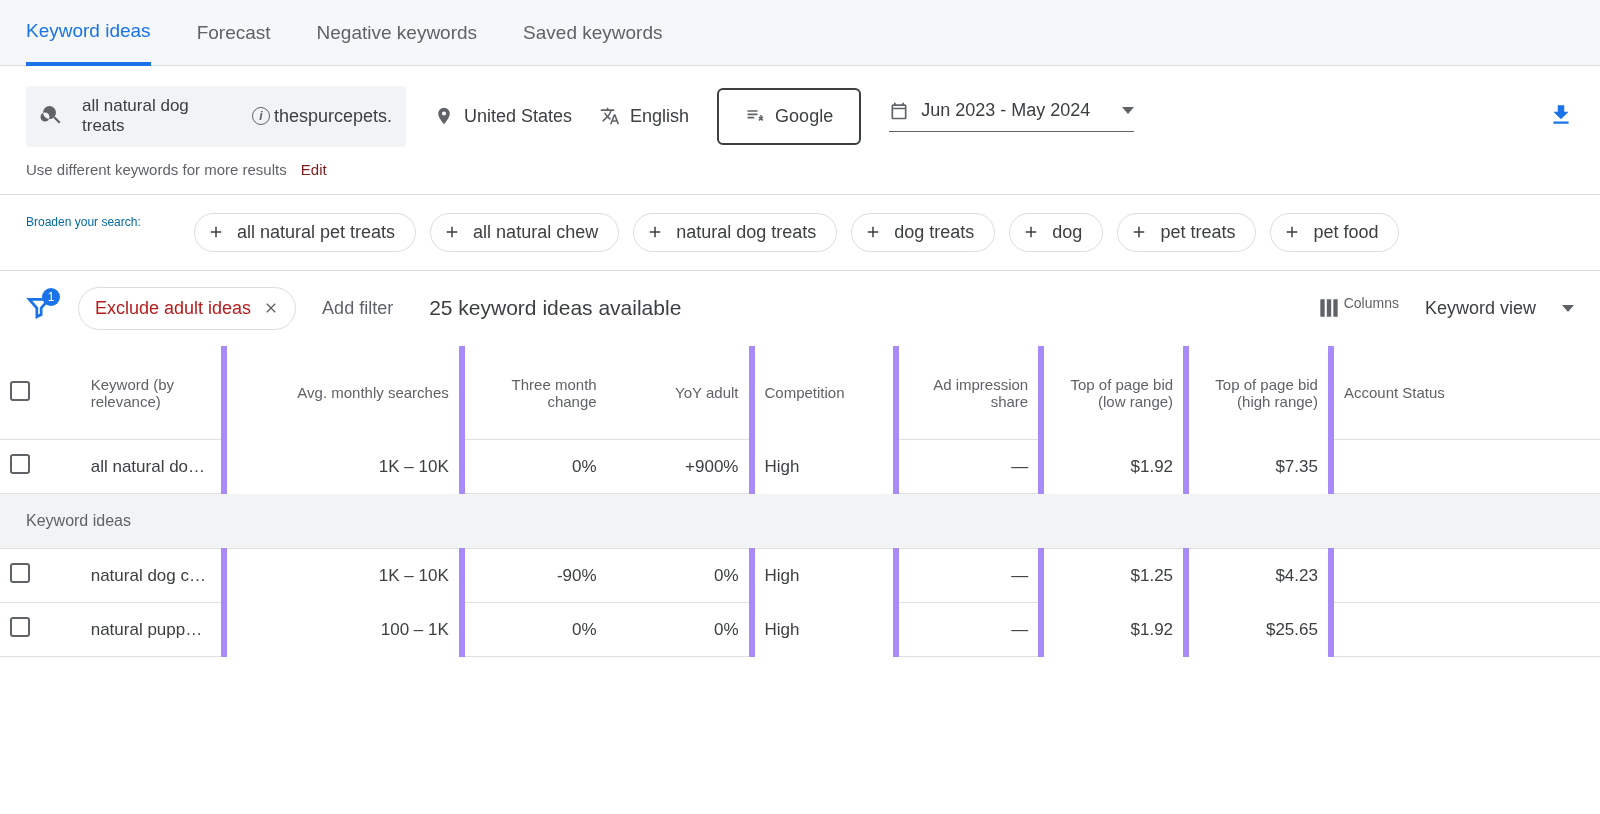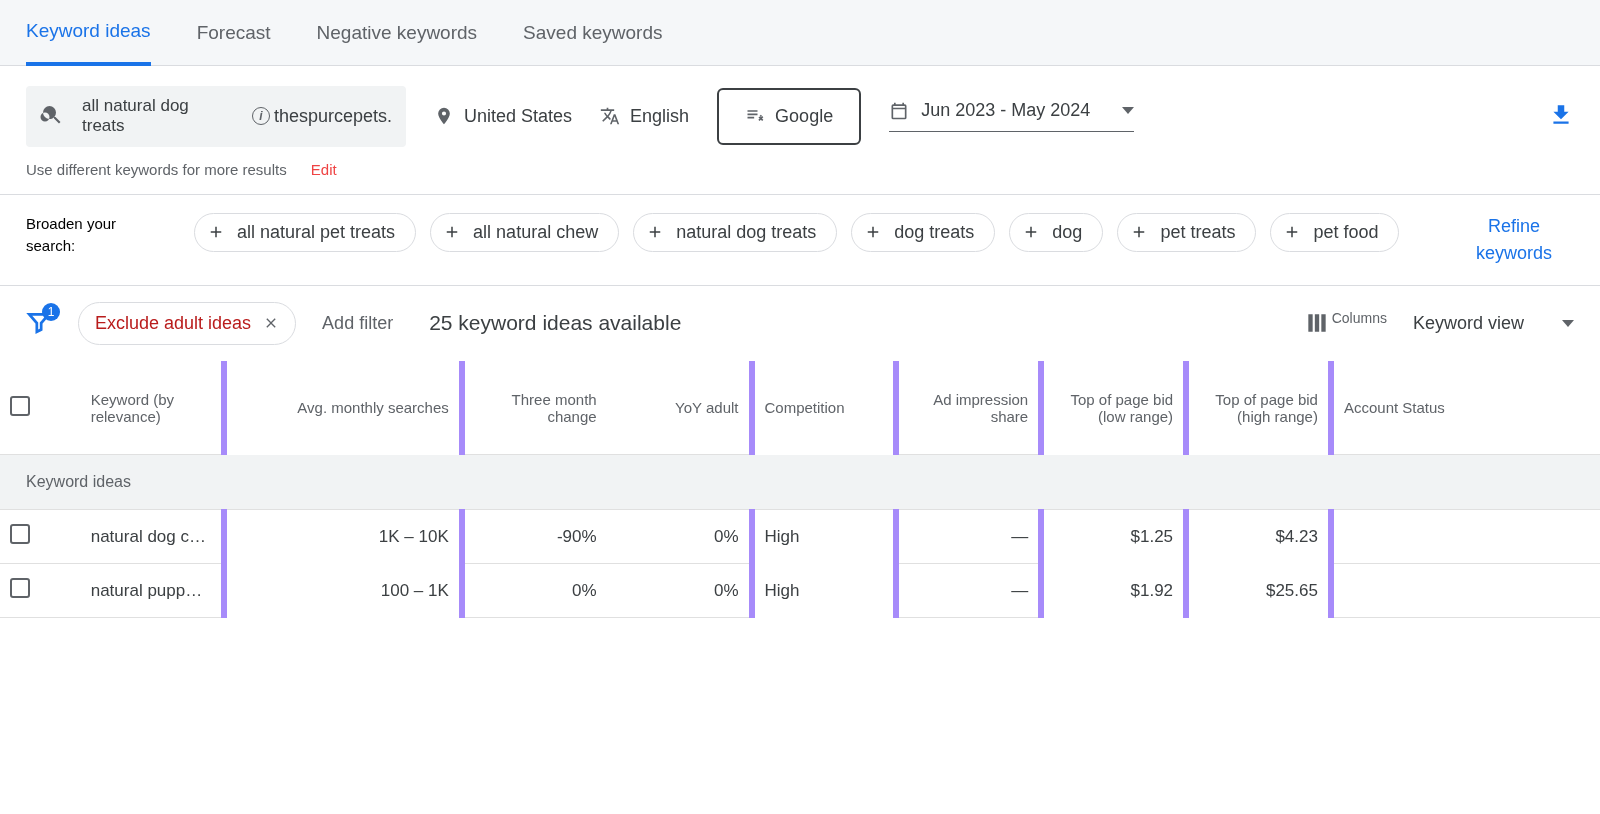--- a/index.html
+++ b/index.html
@@ -14,38 +14,38 @@
   .site-pill{display:flex;align-items:center;gap:4px;color:#3c4043;font-size:18px}
   .info-icon{width:18px;height:18px;border:1.5px solid #5f6368;border-radius:50%;display:inline-flex;align-items:center;justify-content:center;font-size:12px;color:#5f6368;font-style:italic;font-weight:bold}
   .param-item{display:flex;align-items:center;gap:10px;color:#3c4043;font-size:18px}
   .param-item svg{width:20px;height:20px;fill:#5f6368}
   .google-box{border:2px solid #3c4043;padding:16px 26px;border-radius:6px}
   .date-range{border-bottom:1px solid #5f6368;padding-bottom:10px;display:flex;align-items:center;gap:12px}
   .caret{border-left:6px solid transparent;border-right:6px solid transparent;border-top:7px solid #5f6368;margin-left:20px}
   .dl-btn{margin-left:auto;color:#1a73e8}
   .dl-btn svg{width:26px;height:26px;fill:#1a73e8}
   .hint-row{padding:6px 26px 16px;font-size:15px;color:#5f6368;border-bottom:1px solid #dadce0}
-  .hint-row a{color:#ef4444;margin-left:20px;text-decoration:none}
+  .hint-row a{color:#7f1d1d;margin-left:10px;text-decoration:none}
   .broaden-row{display:flex;align-items:flex-start;padding:18px 26px;gap:28px;border-bottom:1px solid #dadce0}
-  .broaden-label{font-size:15px;color:#000000;line-height:1.5;width:140px}
+  .broaden-label{font-size:12px;color:#0369a1;line-height:1.5;width:140px}
   .chips{display:flex;flex-wrap:wrap;gap:14px;flex:1}
   .chip{border:1px solid #dadce0;border-radius:24px;padding:8px 20px 8px 12px;display:flex;align-items:center;gap:12px;font-size:18px;color:#3c4043;cursor:pointer}
   .chip svg{width:18px;height:18px;fill:#3c4043}
   .refine-link{color:#1a73e8;text-align:center;font-size:18px;line-height:1.5;margin-left:auto;width:120px}
   .filter-row{display:flex;align-items:center;padding:16px 26px;gap:26px}
   .funnel{position:relative}
   .funnel svg{width:26px;height:26px;fill:none;stroke:#1a73e8;stroke-width:2.5}
   .badge{position:absolute;top:-6px;right:-8px;background:#1a73e8;color:#fff;font-size:12px;border-radius:50%;width:18px;height:18px;display:flex;align-items:center;justify-content:center}
   .pill-exclude{border:1px solid #dadce0;border-radius:24px;padding:10px 16px;display:flex;align-items:center;gap:12px;font-size:18px;color:#b91c1c}
   .pill-exclude svg{width:16px;height:16px;fill:#5f6368}
   .add-filter{color:#5f6368;font-size:18px}
   .ideas-text{font-size:21px;color:#3c4043;margin-left:10px}
   .cols-btn{margin-left:auto;text-align:center;color:#5f6368;font-size:14px;display:flex;flex-direction:row;align-items:flex-start;gap:2px}
   .cols-btn svg{width:26px;height:26px;fill:#5f6368}
-  .kview{display:flex;align-items:center;gap:18px;color:#3c4043;font-size:18px}
+  .kview{display:flex;align-items:center;gap:6px;color:#3c4043;font-size:18px}
   table{width:100%;border-collapse:collapse}
   th,td{border-bottom:1px solid #e0e0e0;padding:14px 10px;text-align:right;font-size:17px;color:#3c4043;vertical-align:middle}
   th{font-weight:500;color:#5f6368;font-size:15px;height:94px}
   td.l,th.l{text-align:left}
   .chk{width:20px;height:20px;border:2px solid #5f6368;border-radius:3px;display:inline-block}
   .hl{border:6px solid #a78bfa;border-top:none;border-bottom:none}
   .section-row td{background:#f1f3f4;text-align:left;font-size:16px;color:#5f6368;padding:18px 26px}
   .kw-cell{white-space:nowrap;overflow:hidden;text-overflow:ellipsis;max-width:125px;display:block}
   col.c-chk{width:78px}
   col.c-kw{width:135px}
@@ -155,21 +155,20 @@
         </svg>
         <span>pet treats</span>
       </div>
       <div class="chip">
         <svg viewBox="0 0 24 24">
           <path d="M19 13h-6v6h-2v-6H5v-2h6V5h2v6h6z"></path>
         </svg>
         <span>pet food</span>
       </div>
     </div>
-  <div class="refine-link">Refine keywords</div>
 </div>
 
 <div class="filter-row">
   <div class="funnel">
     <svg viewBox="0 0 24 24">
         <path d="M3 5h18l-7 8v6l-4 2v-8z"></path>
       </svg>
     <span class="badge">1</span>
   </div>
   <div class="pill-exclude">
@@ -213,20 +212,34 @@
       <th>Three month change</th>
       <th>YoY adult</th>
       <th class="l hl">Competition</th>
       <th>Ad impression share</th>
       <th class="hl">Top of page bid (low range)</th>
       <th class="hl">Top of page bid (high range)</th>
       <th class="l">Account Status</th>
     </tr>
   </thead>
   <tbody id="tbody">
+      <tr>
+        <td class="l"><span class="chk"></span></td>
+        <td class="l">
+          <span class="kw-cell">all natural do…</span>
+        </td>
+        <td class="hl">1K – 10K</td>
+        <td>0%</td>
+        <td>+900%</td>
+        <td class="l hl">High</td>
+        <td>—</td>
+        <td class="hl">$1.92</td>
+        <td class="hl">$7.35</td>
+        <td class="l"></td>
+      </tr>
       <tr class="section-row">
         <td colspan="10">Keyword ideas</td>
       </tr>
       <tr>
         <td class="l"><span class="chk"></span></td>
         <td class="l">
           <span class="kw-cell">natural dog c…</span>
         </td>
         <td class="hl">1K – 10K</td>
         <td>-90%</td>

